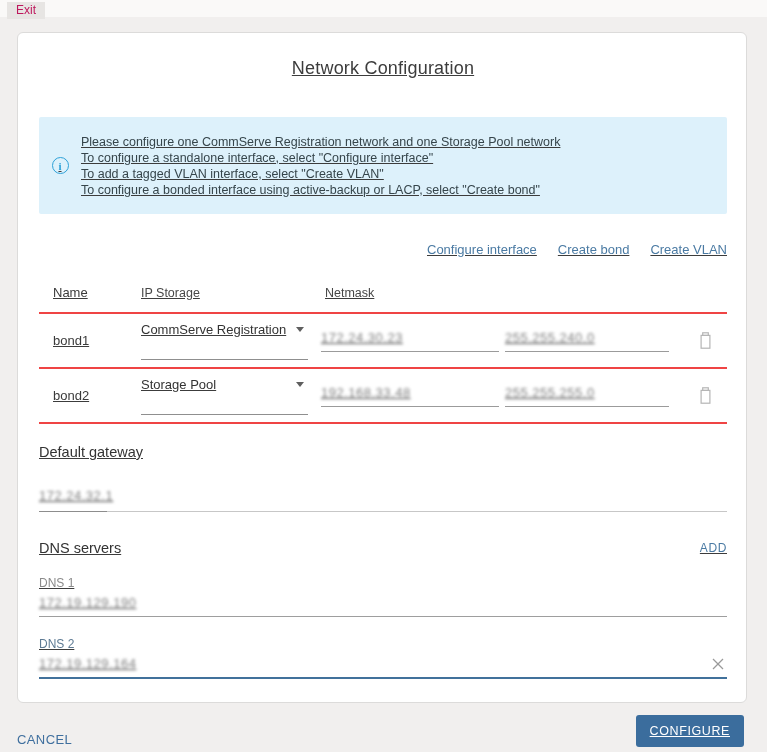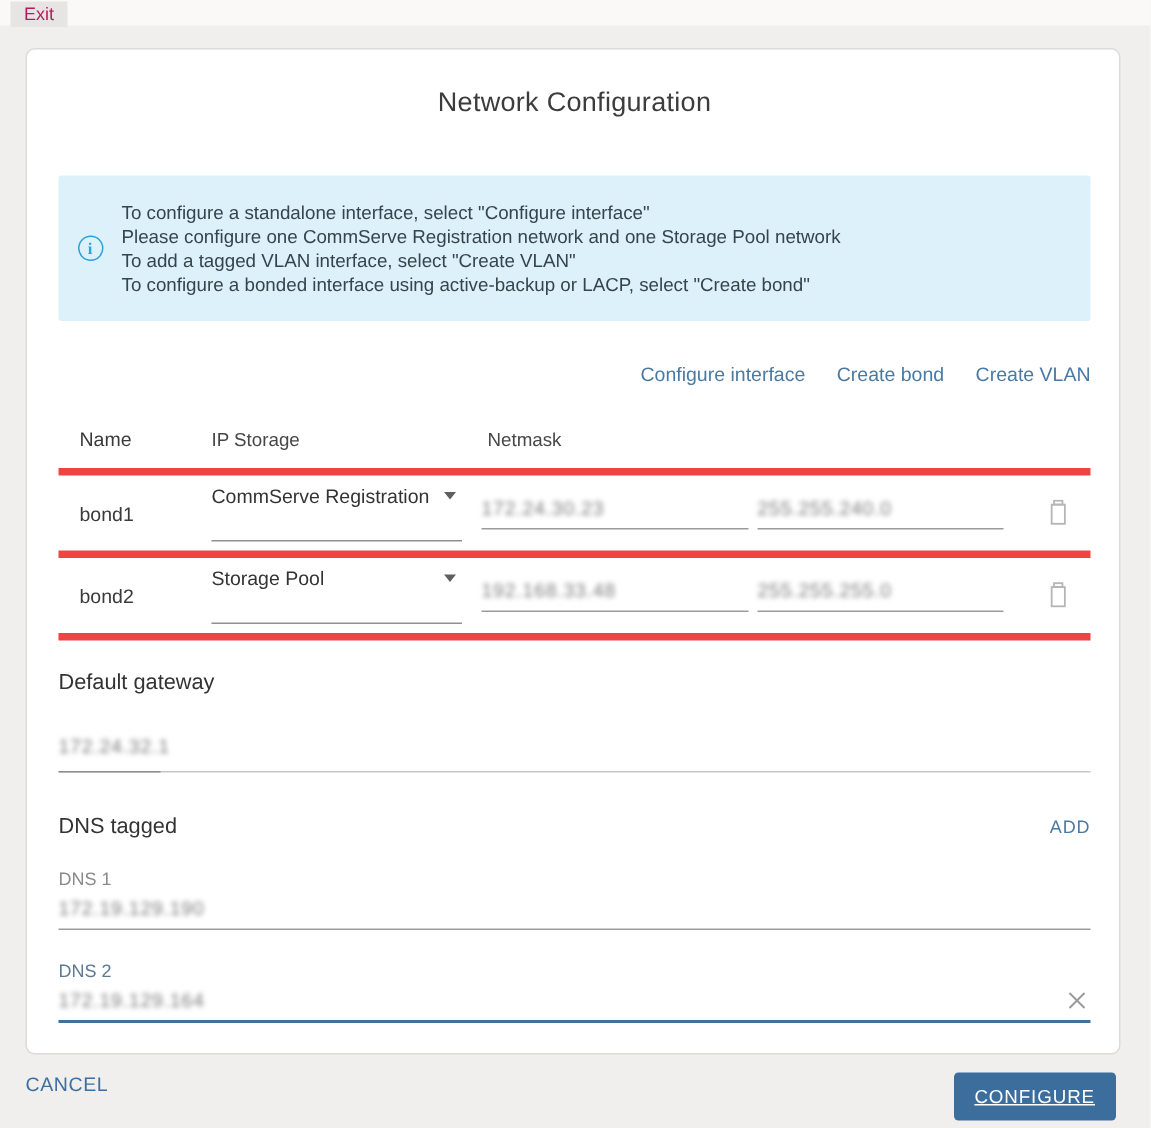--- a/index.html
+++ b/index.html
@@ -23,20 +23,21 @@
   }
   
   .card {
     margin: 15px 20px 0 17px;
     width: 730px;
     height: 671px;
     background: #ffffff;
     border: 1px solid #dcdbda;
     border-radius: 6px;
     padding: 25px 19px 0 21px;
+    text-decoration: underline;
   }
   .dialog-title {
     text-align: center;
     font-size: 18px;
     font-weight: 400;
     color: #3c3c3c;
     letter-spacing: 0.2px;
   }
   
   .info-box {
@@ -66,21 +67,21 @@
     display: flex;
     justify-content: flex-end;
     gap: 21px;
     font-size: 13px;
   }
   .text-link { color: #4a7aa3; cursor: pointer; }
   
   .if-table { margin-top: 20px; }
   .t-row { display: flex; align-items: center; }
   .t-head { padding: 8px 0 12px 0; font-size: 12.5px; color: #474747; }
-  .t-divider { border-bottom: 5px solid #ef4444; }
+  .t-divider { border-bottom: 2px solid #ef4444; }
   .t-data { height: 55px; }
   .col-name   { width: 102px; padding-left: 14px; font-size: 13px; color: #3a3a3a; }
   .col-type   { width: 180px; }
   .col-ip     { width: 184px; }
   .col-mask   { width: 166px; }
   .col-trash  { margin-left: auto; padding-right: 14px; }
   .select-field {
     width: 167px;
     border-bottom: 1px solid #8f8f8f;
     padding-bottom: 22px;
@@ -141,21 +142,21 @@
     display: flex; align-items: center; justify-content: space-between;
     padding-bottom: 6px;
     min-height: 21px;
   }
   .dns-entry-1 .dns-value-row { border-bottom: 1px solid #9e9e9e; }
   .dns-entry-2 .dns-value-row { border-bottom: 2px solid #41719b; }
   .close-icon { cursor: pointer; display: block; margin-right: 2px; }
   
   .footer {
     margin-top: 12px;
-    display: flex; align-items: flex-start; justify-content: space-between;
+    display: flex; align-items: flex-end; justify-content: space-between;
     padding: 0 23px 0 17px;
   }
   .cancel-link {
     font-size: 13px;
     letter-spacing: 0.4px;
     color: #3f6f9e;
     cursor: pointer;
   }
   .configure-button {
     background: #3b6d9d;
@@ -179,22 +180,22 @@
 
 <div class="card">
 
   <div class="dialog-title">Network Configuration</div>
 
   <div class="info-box">
     <div class="info-icon-wrap">
       <div class="info-icon">i</div>
     </div>
     <div class="info-lines">
+      <div>Please configure one CommServe Registration network and one Storage Pool network</div>
       <div>To configure a standalone interface, select "Configure interface"</div>
-      <div>Please configure one CommServe Registration network and one Storage Pool network</div>
       <div>To add a tagged VLAN interface, select "Create VLAN"</div>
       <div>To configure a bonded interface using active-backup or LACP, select "Create bond"</div>
     </div>
   </div>
 
   <div class="links-row">
     <span class="text-link">Configure interface</span>
     <span class="text-link">Create bond</span>
     <span class="text-link">Create VLAN</span>
   </div>
@@ -264,21 +265,21 @@
   </div>
 
   <div class="gateway-section">
     <div class="section-heading">Default gateway</div>
     <div class="gateway-input">
       <span class="redacted">172.24.32.1</span>
     </div>
   </div>
 
   <div class="dns-heading-row">
-    <div class="section-heading">DNS tagged</div>
+    <div class="section-heading">DNS servers</div>
     <span class="add-link">ADD</span>
   </div>
 
   <div class="dns-entry dns-entry-1">
     <div class="dns-label">DNS 1</div>
     <div class="dns-value-row">
       <span class="redacted">172.19.129.190</span>
     </div>
   </div>
 

